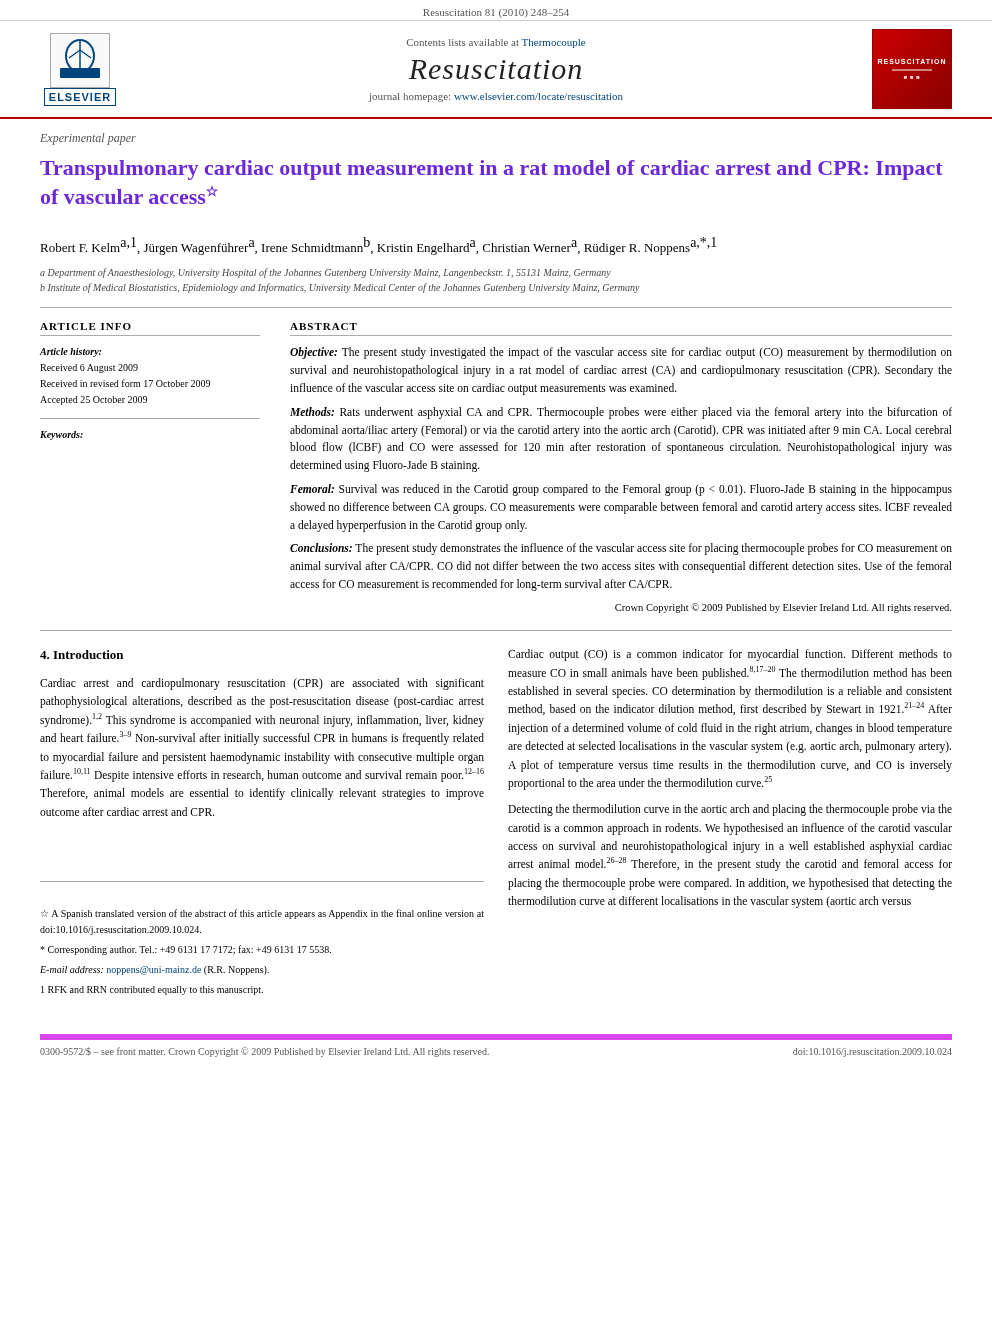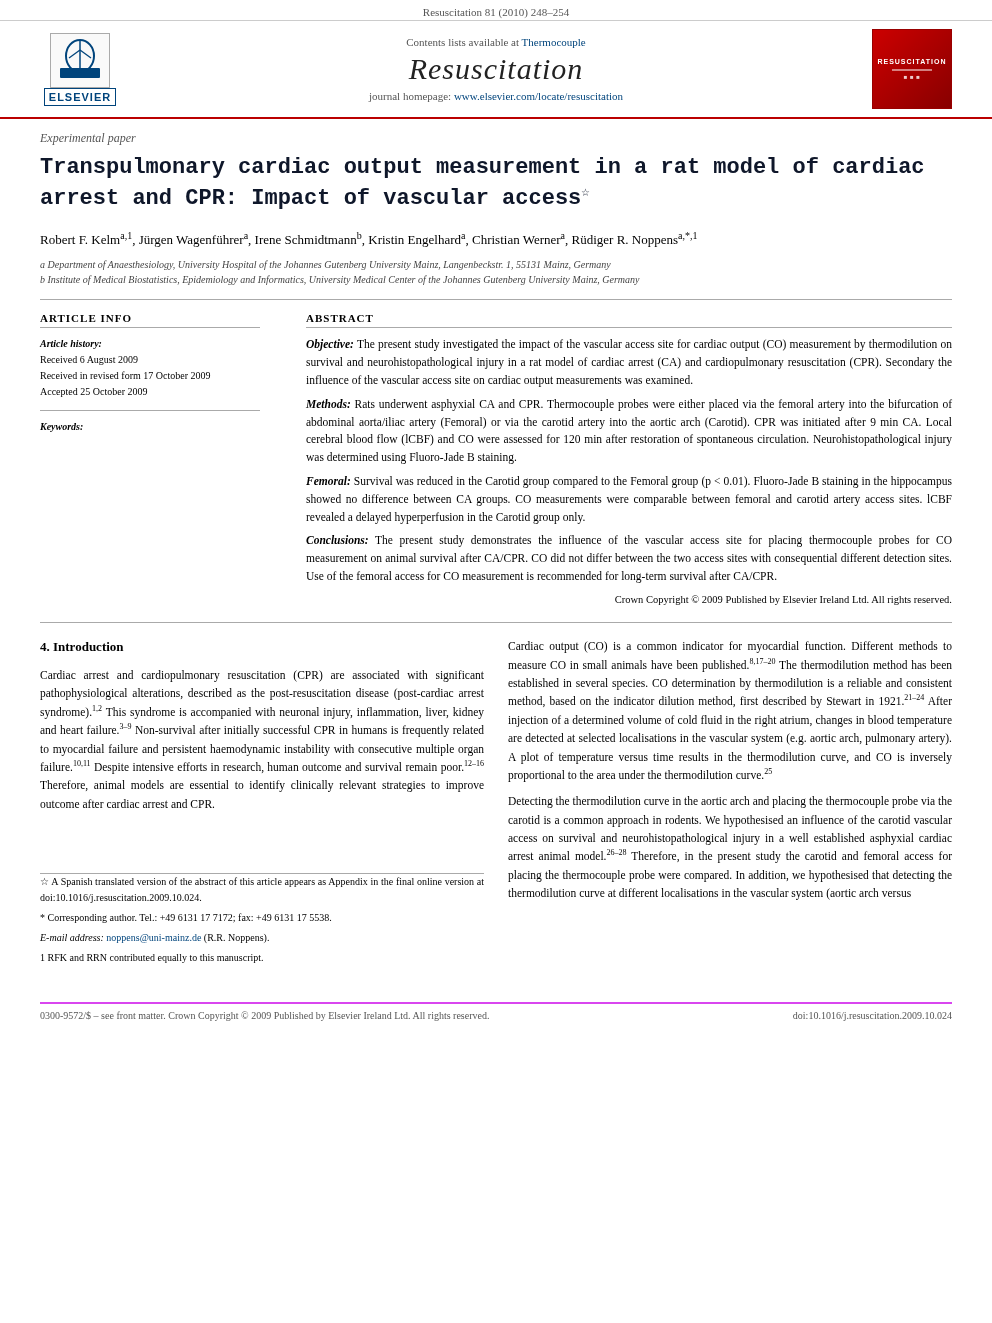--- a/index.html
+++ b/index.html
@@ -103,60 +103,59 @@
     .paper-type {
       font-size: 12px;
       font-style: italic;
       color: #555;
       margin-bottom: 8px;
     }
 
     .paper-title {
       font-size: 22px;
       font-weight: bold;
-      color: #0f172a;
+      color: #6d28d9;
       line-height: 1.3;
-      margin-bottom: 14px;
-      font-family: Liberation Mono, monospace;
+      margin-bottom: 20px;
     }
 
     .paper-title .star {
       font-size: 14px;
       vertical-align: super;
     }
 
     .authors-line {
       font-size: 13px;
       color: #000;
       margin-bottom: 8px;
       line-height: 1.5;
     }
     .authors-line sup {
-      font-size: 10px;
+      font-size: 14px;
       color: #000;
     }
 
     .affiliations {
       font-size: 10px;
       color: #444;
       font-style: italic;
       margin-bottom: 12px;
       line-height: 1.5;
     }
 
     .divider-line {
       border: none;
       border-top: 1px solid #aaa;
       margin: 10px 0;
     }
 
     
     .article-two-col {
       display: flex;
-      gap: 46px;
+      gap: 30px;
       margin-top: 12px;
     }
 
     .article-info-col {
       width: 220px;
       flex-shrink: 0;
     }
 
     .abstract-col {
       flex: 1;
@@ -251,31 +250,31 @@
     }
 
     .body-col sup {
       font-size: 8px;
     }
 
     
     .footnotes-area {
       border-top: 1px solid #aaa;
       margin-top: 16px;
-      padding-top: 0;
+      padding-top: 24px;
       font-size: 10px;
       color: #000;
       line-height: 1.6;
     }
     .footnotes-area p {
       margin-bottom: 4px;
     }
 
     .page-footer {
-      border-top: 2px solid #d946ef;
+      border-top: 6px solid #d946ef;
       margin: 12px 40px 0 40px;
       padding-top: 6px;
       font-size: 10px;
       color: #555;
       display: flex;
       justify-content: space-between;
     }
   </style>
 </head>
 <body>

